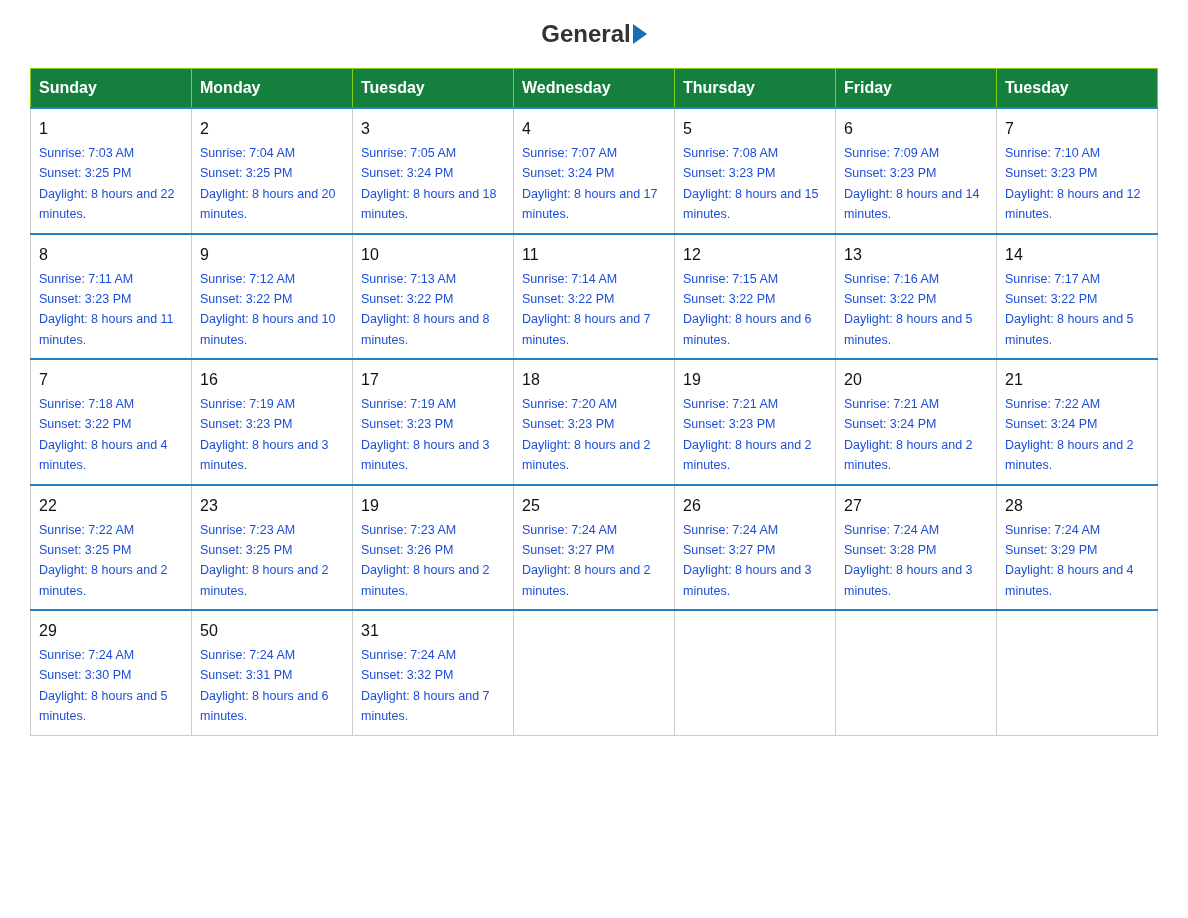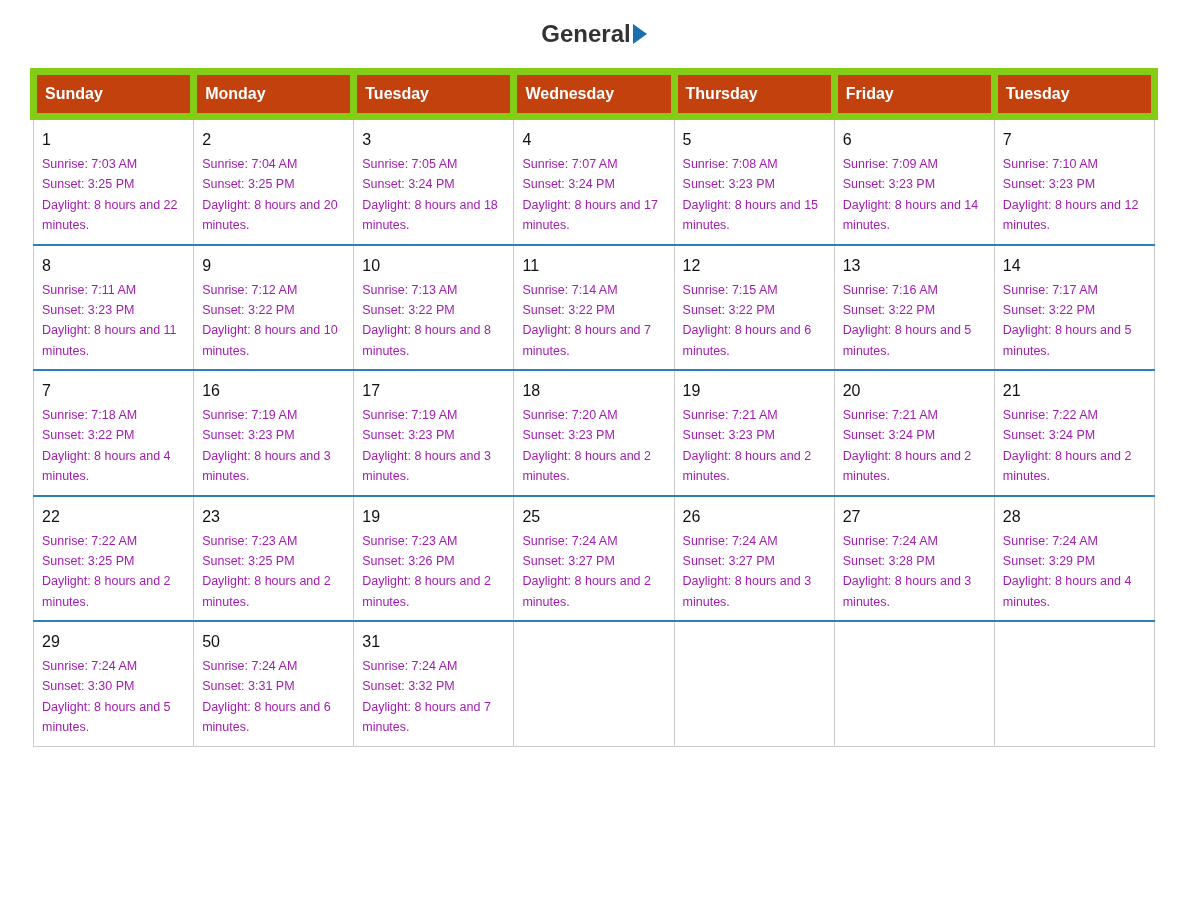--- a/index.html
+++ b/index.html
@@ -61,27 +61,27 @@
       font-size: 22px;
       color: #444;
       margin-top: 4px;
     }
     .calendar-table {
       width: 100%;
       border-collapse: collapse;
       table-layout: fixed;
     }
     .calendar-table th {
-      background-color: #c2410c;
+      background-color: #15803d;
       color: #fff;
       font-size: 16px;
       font-weight: bold;
       padding: 10px 8px;
       text-align: left;
-      border: 7px solid #84cc16;
+      border: 1px solid #84cc16;
     }
     .calendar-table td {
       vertical-align: top;
       padding: 8px 8px;
       border: 1px solid #ccc;
       border-top: 2px solid #2a7fc1;
       height: 110px;
       font-size: 13px;
       color: #333;
       line-height: 1.5;
@@ -92,21 +92,21 @@
     }
     .day-number {
       font-size: 16px;
       font-weight: normal;
       color: #111;
       display: block;
       margin-bottom: 2px;
     }
     .day-info {
       font-size: 12.5px;
-      color: #a21caf;
+      color: #1d4ed8;
       line-height: 1.55;
     }
   </style>
 </head>
 <body>
 
 <div class="header">
   <div class="logo">
     <div class="logo-wrapper">
       <div class="logo-line1">General<span class="logo-arrow"></span>

